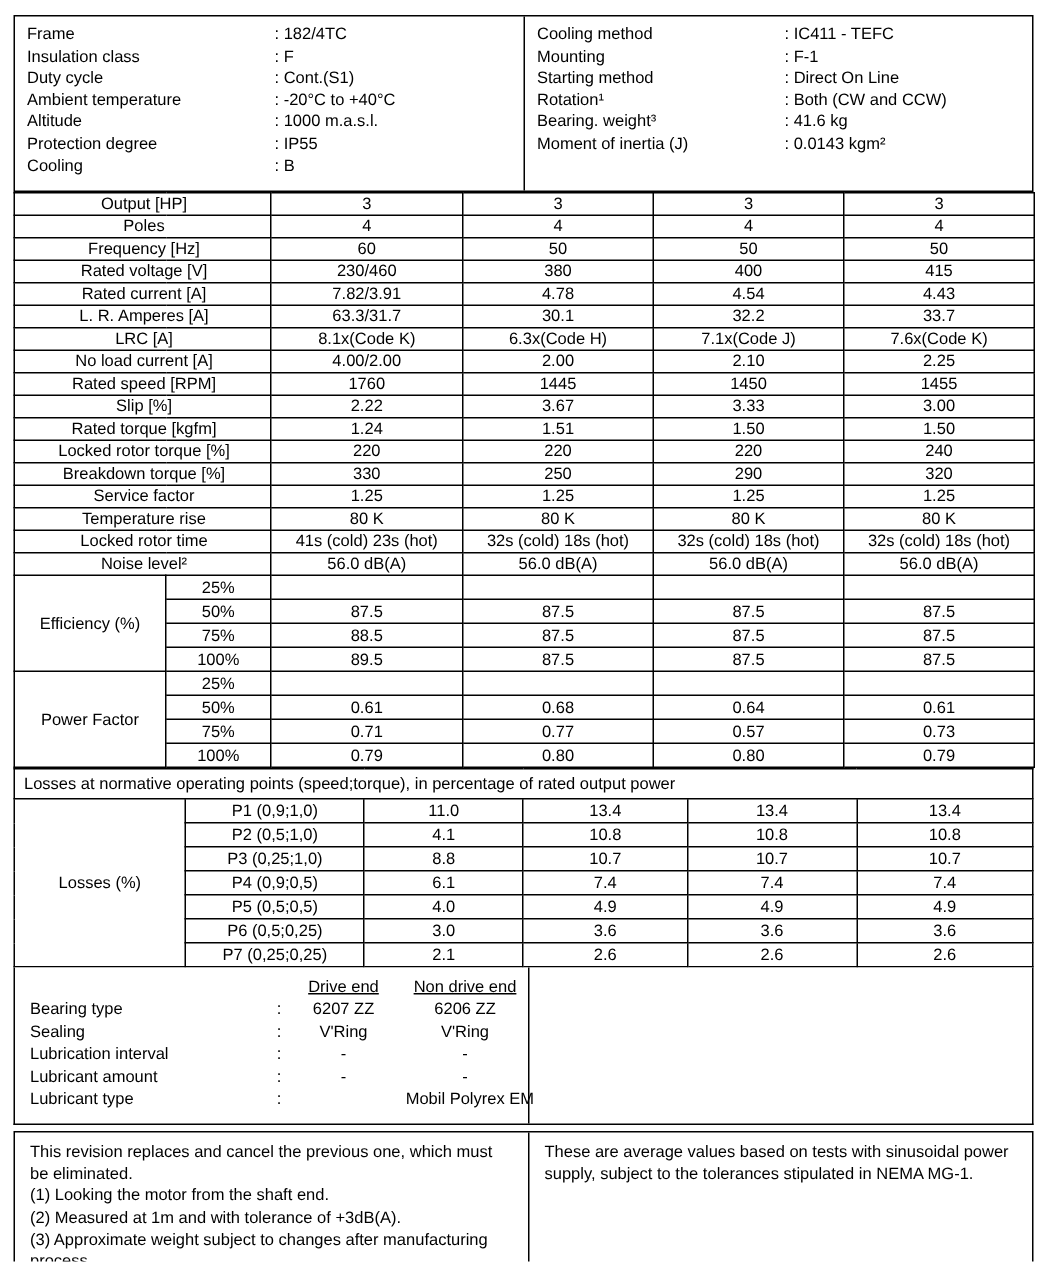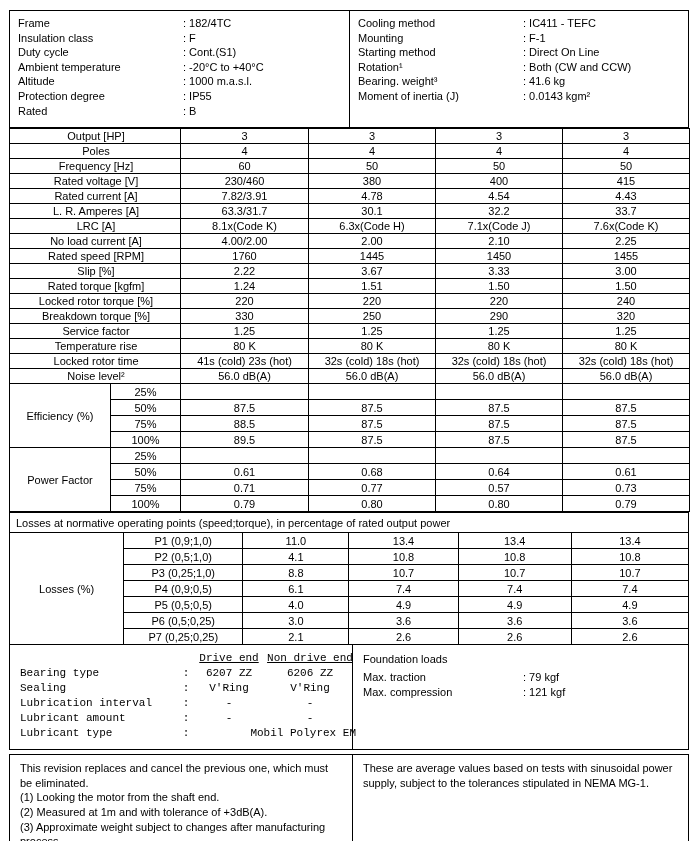--- a/index.html
+++ b/index.html
@@ -24,21 +24,21 @@
   .val{text-align:center;}
   .grp,.grp2{text-align:center;vertical-align:middle;}
   .sub,.sub2{text-align:center;}
   .loss td{height:15px;}
   .loss-hdr{text-align:left;padding:2px 6px;height:13px;}
 
   
   .bearing-row{display:flex;border-top:none;}
   .bearing-box{width:343px;box-sizing:border-box;border-right:1px solid #000;padding:6px 8px 8px 10px;}
   .foundation-box{flex:1;box-sizing:border-box;padding:6px 8px 8px 10px;}
-  .b-row{display:flex;line-height:15px;white-space:nowrap;font-family:Liberation Mono, monospace;}
+  .b-row{display:flex;line-height:15px;white-space:nowrap;}
   .b-label{width:158px;flex:none;}
   .b-colon{width:16px;flex:none;text-align:center;}
   .b-de{width:70px;flex:none;text-align:center;}
   .b-nde{width:92px;flex:none;text-align:center;}
   .b-span{width:162px;flex:none;text-align:right;}
   .b-hdr{text-decoration:underline;}
   .f-title{line-height:16px;margin-bottom:3px;}
   .f-row{display:flex;line-height:15px;white-space:nowrap;}
   .f-label{width:160px;flex:none;}
 
@@ -75,21 +75,21 @@
         </div>
       <div class="info-row">
           <span class="info-label">Altitude</span>
           <span>: 1000 m.a.s.l.</span>
         </div>
       <div class="info-row">
           <span class="info-label">Protection degree</span>
           <span>: IP55</span>
         </div>
       <div class="info-row">
-          <span class="info-label">Rated</span>
+          <span class="info-label">Cooling</span>
           <span>: B</span>
         </div>
     </div>
     <div class="info-half right">
       <div class="info-row">
           <span class="info-label">Cooling method</span>
           <span>: IC411 - TEFC</span>
         </div>
       <div class="info-row">
           <span class="info-label">Mounting</span>
@@ -401,31 +401,20 @@
       <div class="b-row">
           <span class="b-label">Lubricant amount</span>
           <span class="b-colon">:</span>
           <span class="b-de">-</span>
           <span class="b-nde">-</span>
         </div>
       <div class="b-row">
           <span class="b-label">Lubricant type</span>
           <span class="b-colon">:</span>
           <span class="b-span">Mobil Polyrex EM</span>
-        </div>
-    </div>
-    <div class="foundation-box">
-      <div class="f-title">Foundation loads</div>
-      <div class="f-row">
-          <span class="f-label">Max. traction</span>
-          <span>: 79 kgf</span>
-        </div>
-      <div class="f-row">
-          <span class="f-label">Max. compression</span>
-          <span>: 121 kgf</span>
         </div>
     </div>
   </div>
 
   <div class="notes-gap"></div>
 
   <div class="block notes-row">
     <div class="note-box left">
       <div class="note-text">This revision replaces and cancel the previous one, which must be eliminated.
 (1) Looking the motor from the shaft end.

